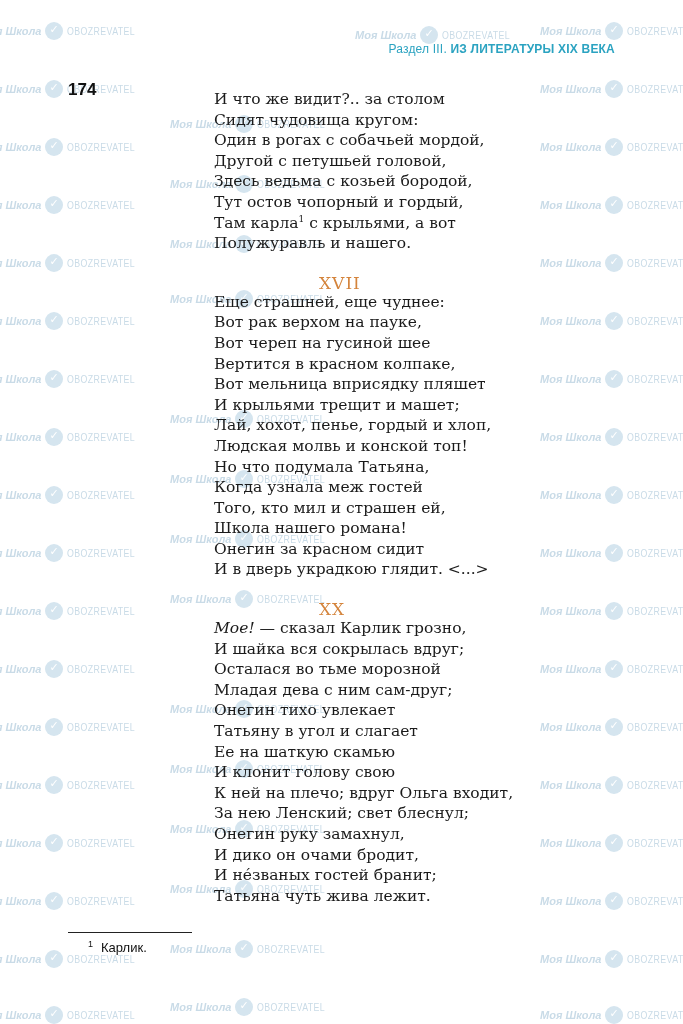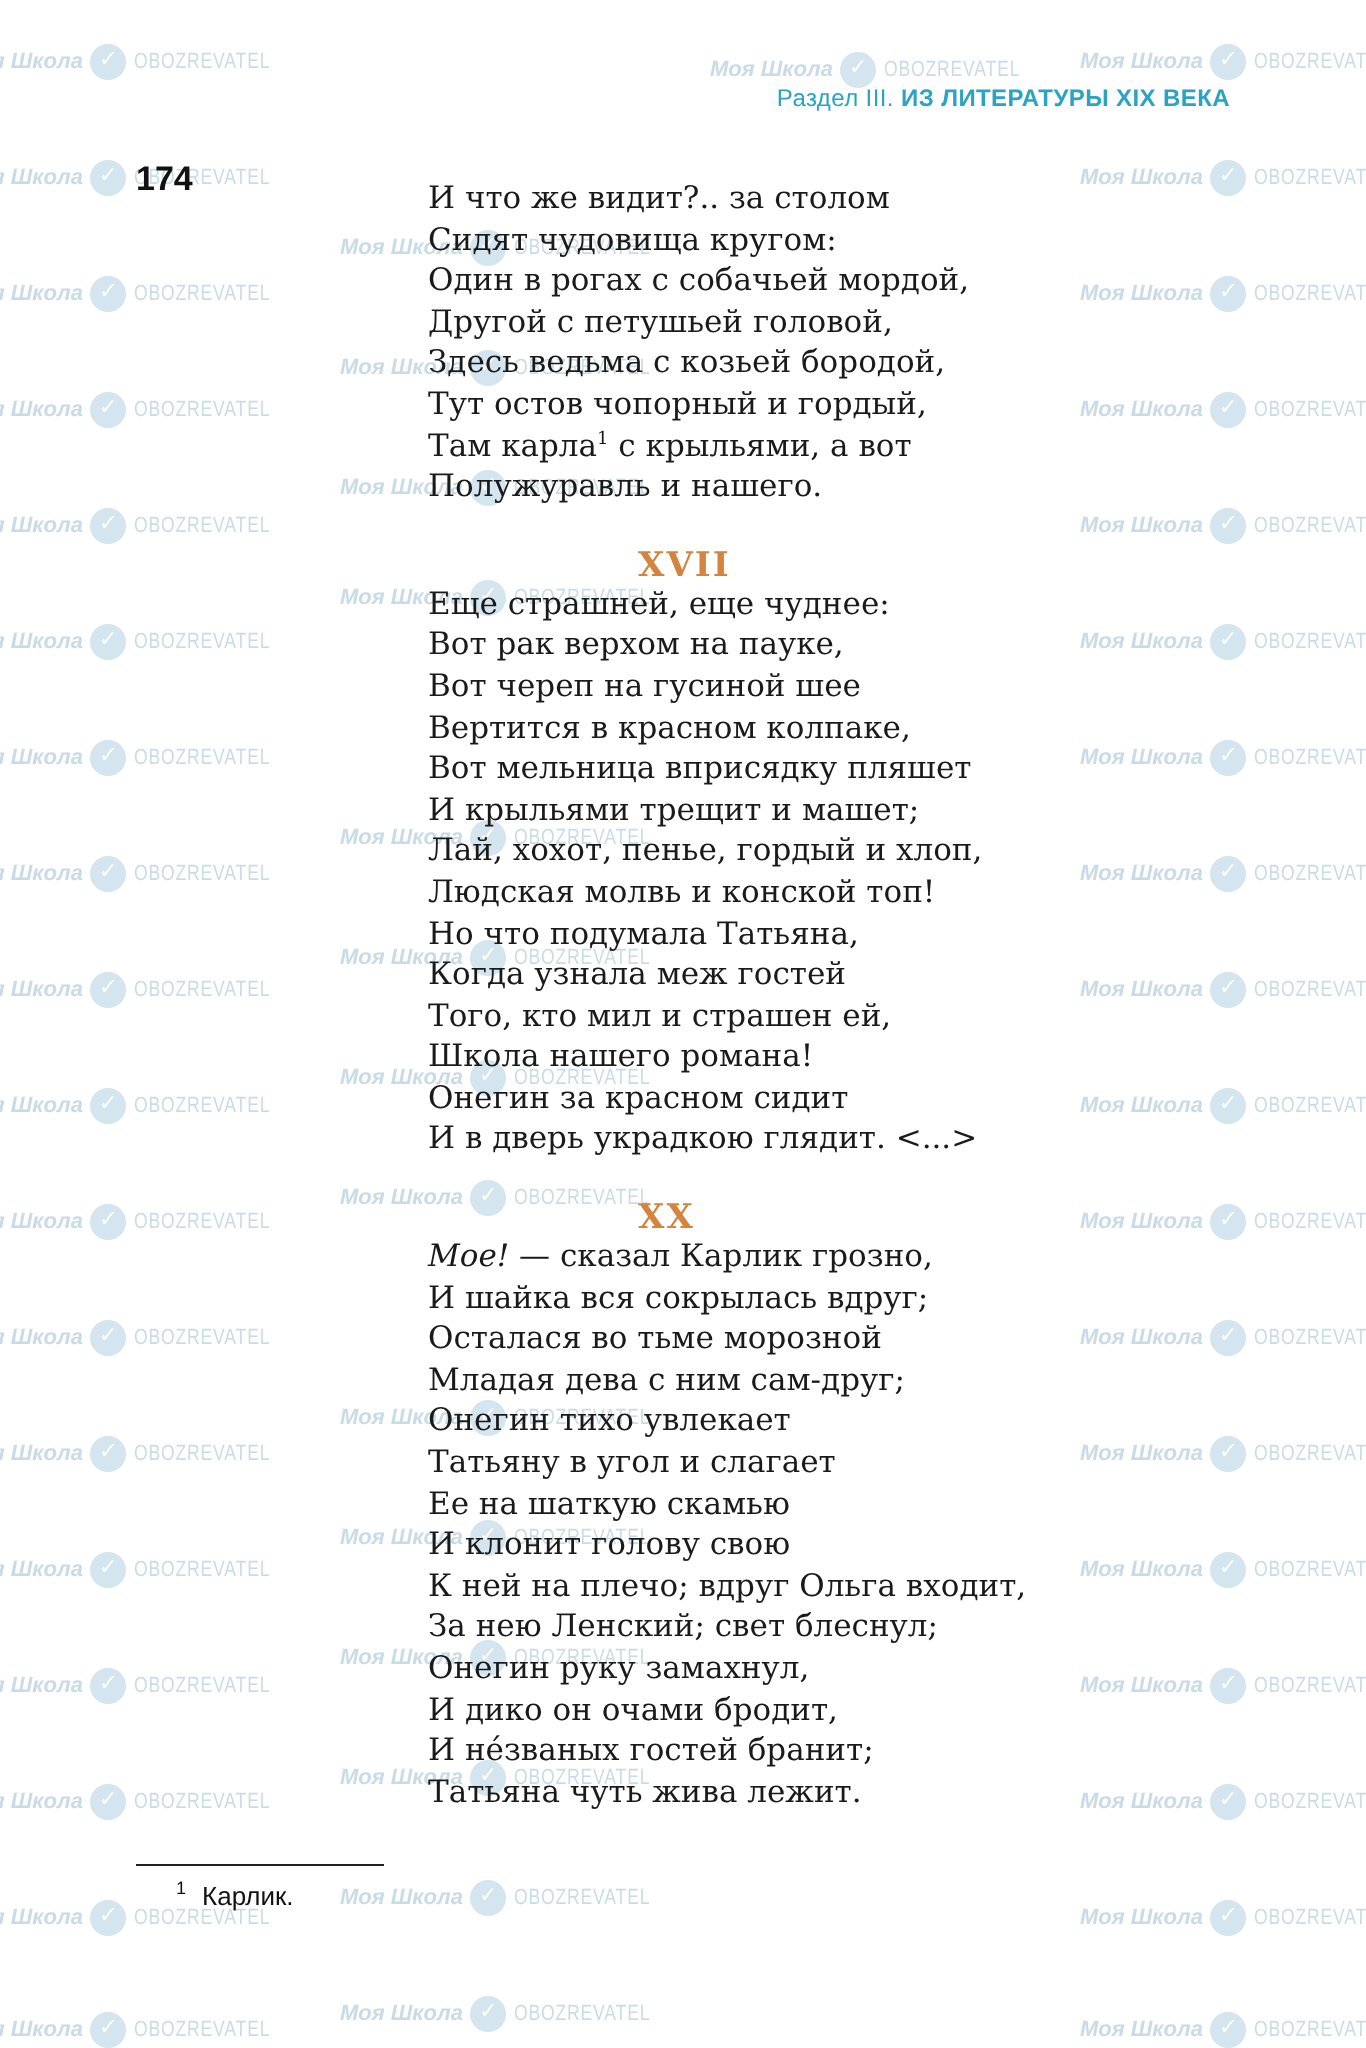--- a/index.html
+++ b/index.html
@@ -20,21 +20,21 @@
   .ornament {
     position: absolute; left: 68px; top: 62px; width: 548px; height: 8px; overflow: hidden;
     font-family: "DejaVu Sans", sans-serif; font-size: 8px; line-height: 8px; color: #6cc4d8;
     white-space: nowrap; letter-spacing: -0.5px;
   }
   .poem {
     position: absolute; left: 214px; top: 89px; font-size: 15.5px; line-height: 20.6px;
   }
   .line { white-space: nowrap; height: 20.6px; }
   .stanza-num {
-    text-align: left; padding-left: 105px; color: #d4843c; font-weight: bold; font-size: 17px;
+    text-align: left; padding-left: 105px; color: #d4843c; font-weight: normal; font-size: 17px;
     height: 26px; line-height: 34px; margin-top: 12px; letter-spacing: 1px;
   }
   .italic { font-style: italic; }
   .sup { font-size: 9px; vertical-align: super; line-height: 0; }
   .fn-rule {
     position: absolute; left: 68px; top: 932px; width: 124px; height: 0; border-top: 1px solid #222;
   }
   .footnote {
     position: absolute; left: 88px; top: 939px; font-family: "Liberation Sans", sans-serif;
     font-size: 13px; color: #111;

